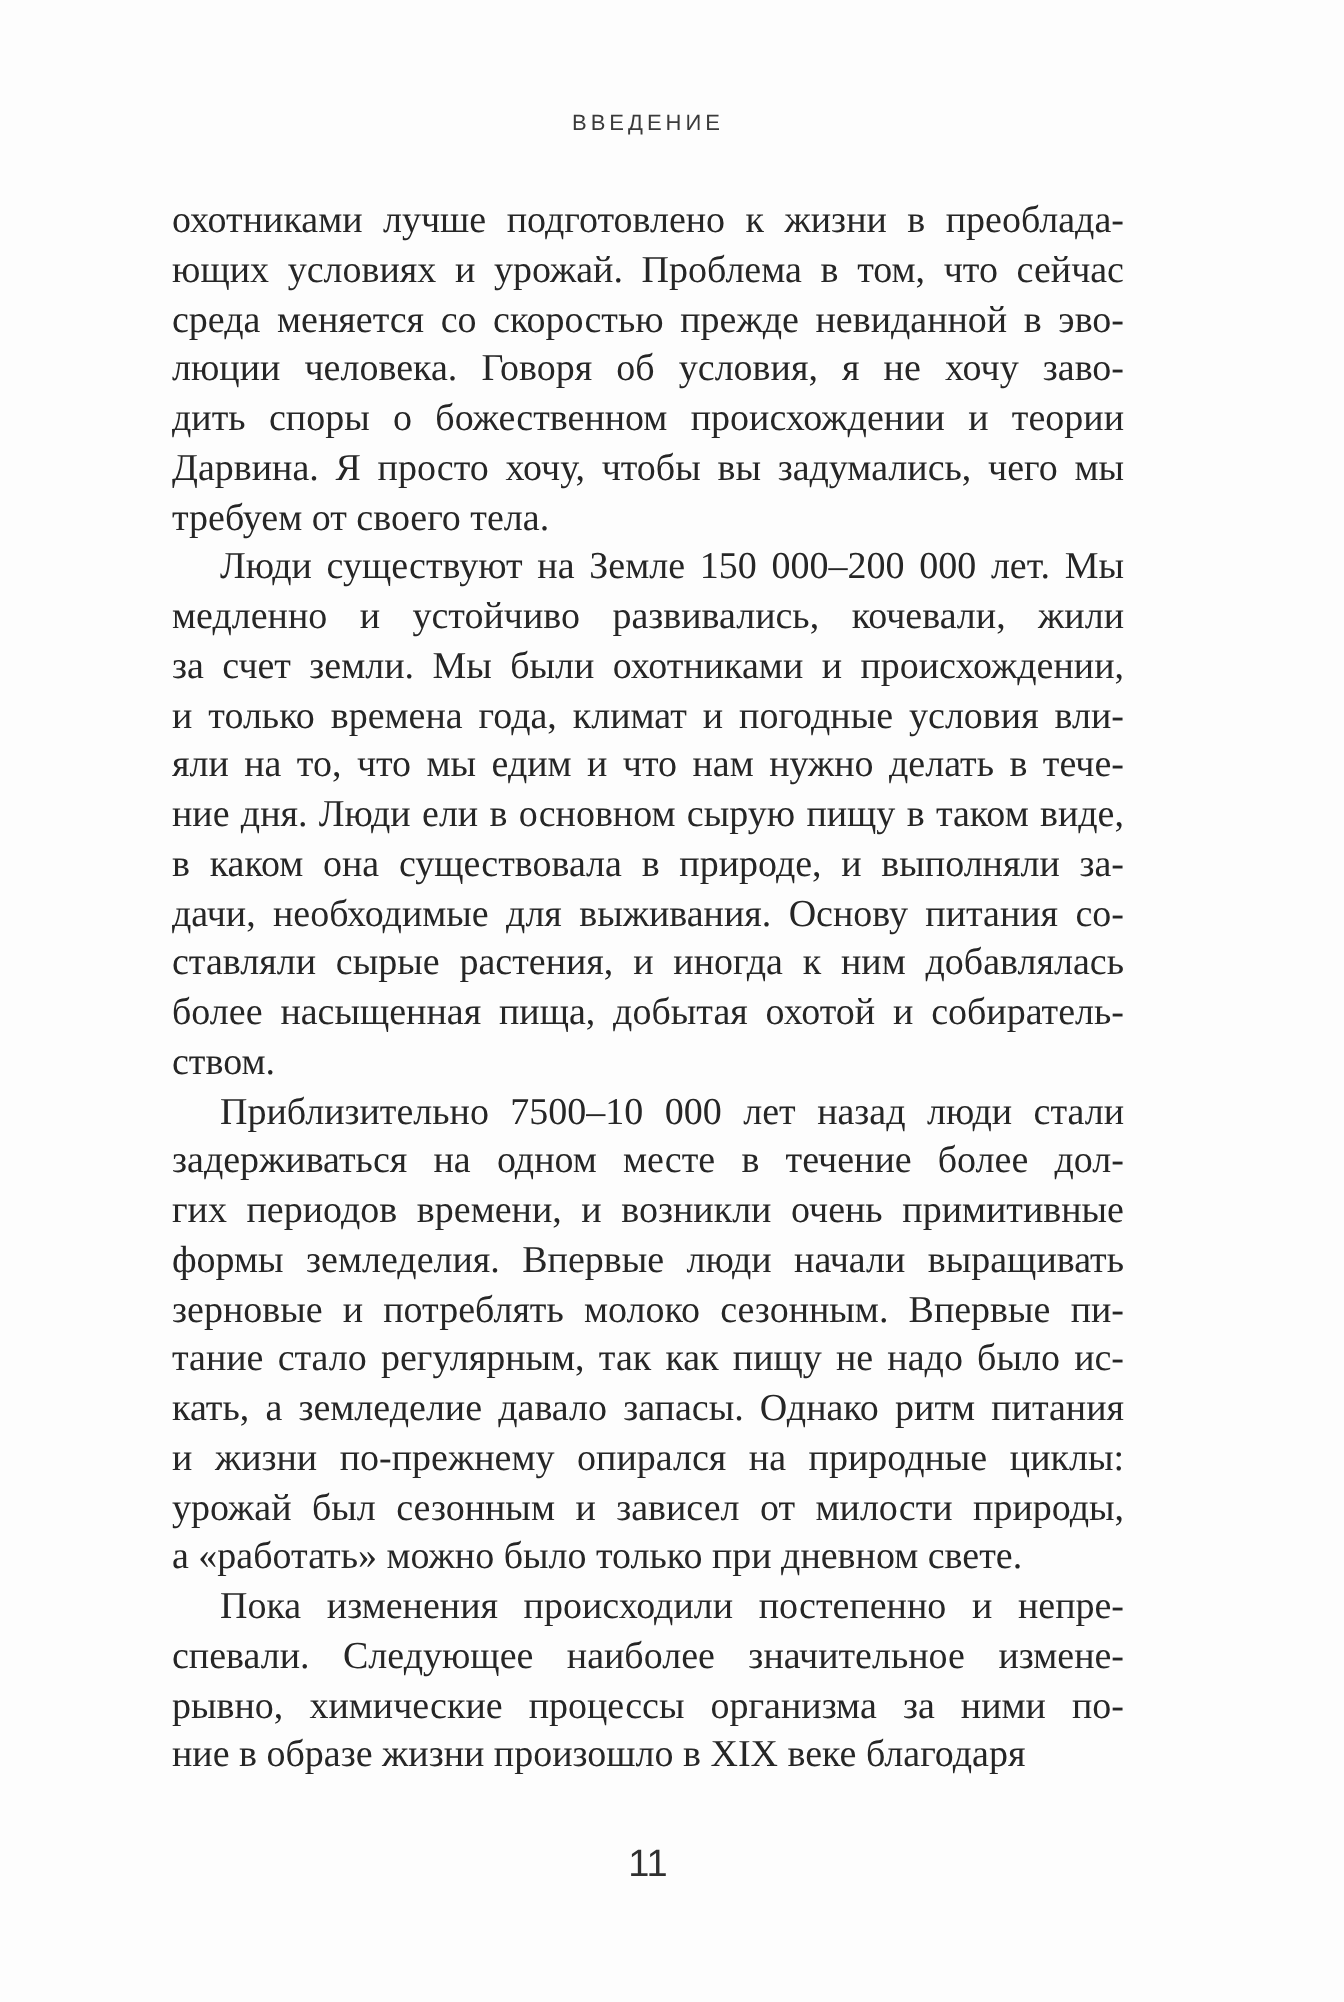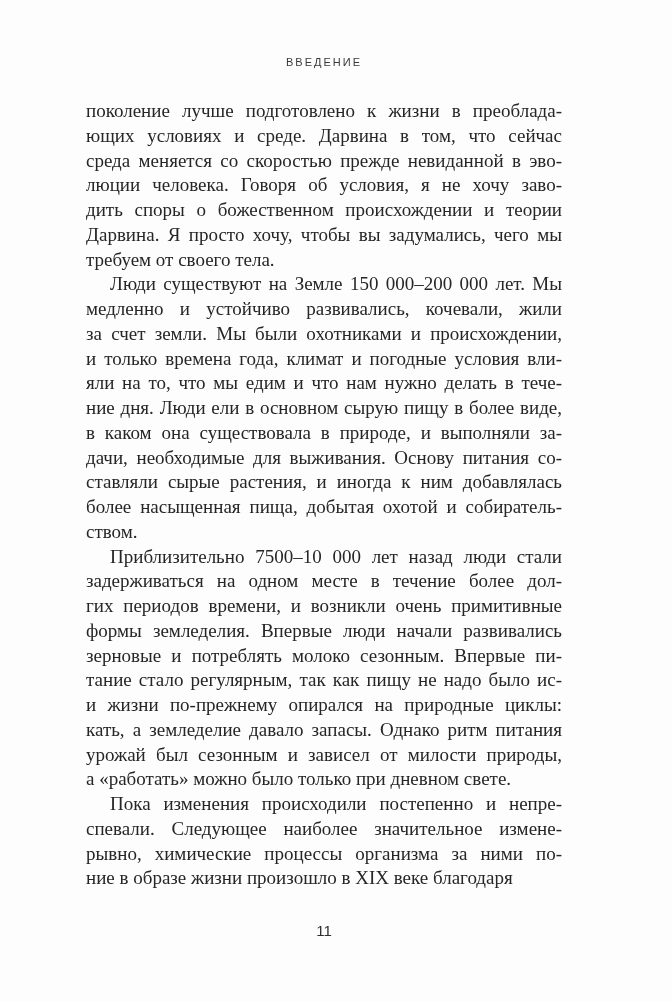--- a/index.html
+++ b/index.html
@@ -46,62 +46,62 @@
   }
   .paragraph.indent .line:first-child {
     text-indent: 24px;
     font-family: Liberation Serif, serif;
   }
   .folio {
     position: absolute;
     top: 922px; left: 86px; width: 476px;
     text-align: center;
     font-family: "Liberation Sans", sans-serif;
-    font-size: 15px;
+    font-size: 19px;
     color: var(--folio_text, #2f2f2f);
   }
 </style>
 </head>
 <body style="--background: #fdfdfd; --body_text: #262626; --header_text: #3a3a3a; --folio_text: #2f2f2f;">
 
 <div class="page">
   <div class="running-head">ВВЕДЕНИЕ</div>
 
   <div class="text-block">
       <div class="paragraph">
-        <div class="line">поколение лучше подготовлено к жизни в преоблада-</div>
-        <div class="line">ющих условиях и среде. Дарвина в том, что сейчас</div>
+        <div class="line">охотниками лучше подготовлено к жизни в преоблада-</div>
+        <div class="line">ющих условиях и урожай. Проблема в том, что сейчас</div>
         <div class="line">среда меняется со скоростью прежде невиданной в эво-</div>
         <div class="line">люции человека. Говоря об условия, я не хочу заво-</div>
         <div class="line">дить споры о божественном происхождении и теории</div>
         <div class="line">Дарвина. Я просто хочу, чтобы вы задумались, чего мы</div>
         <div class="line last">требуем от своего тела.</div>
       </div>
       <div class="paragraph indent">
         <div class="line">Люди существуют на Земле 150&nbsp;000–200&nbsp;000 лет. Мы</div>
         <div class="line">медленно и устойчиво развивались, кочевали, жили</div>
         <div class="line">за счет земли. Мы были охотниками и происхождении,</div>
         <div class="line">и только времена года, климат и погодные условия вли-</div>
         <div class="line">яли на то, что мы едим и что нам нужно делать в тече-</div>
-        <div class="line">ние дня. Люди ели в основном сырую пищу в более виде,</div>
+        <div class="line">ние дня. Люди ели в основном сырую пищу в таком виде,</div>
         <div class="line">в каком она существовала в природе, и выполняли за-</div>
         <div class="line">дачи, необходимые для выживания. Основу питания со-</div>
         <div class="line">ставляли сырые растения, и иногда к ним добавлялась</div>
         <div class="line">более насыщенная пища, добытая охотой и собиратель-</div>
         <div class="line last">ством.</div>
       </div>
       <div class="paragraph indent">
         <div class="line">Приблизительно 7500–10&nbsp;000 лет назад люди стали</div>
         <div class="line">задерживаться на одном месте в течение более дол-</div>
         <div class="line">гих периодов времени, и возникли очень примитивные</div>
-        <div class="line">формы земледелия. Впервые люди начали развивались</div>
+        <div class="line">формы земледелия. Впервые люди начали выращивать</div>
         <div class="line">зерновые и потреблять молоко сезонным. Впервые пи-</div>
         <div class="line">тание стало регулярным, так как пищу не надо было ис-</div>
+        <div class="line">кать, а земледелие давало запасы. Однако ритм питания</div>
         <div class="line">и жизни по-прежнему опирался на природные циклы:</div>
-        <div class="line">кать, а земледелие давало запасы. Однако ритм питания</div>
         <div class="line">урожай был сезонным и зависел от милости природы,</div>
         <div class="line last">а «работать» можно было только при дневном свете.</div>
       </div>
       <div class="paragraph indent">
         <div class="line">Пока изменения происходили постепенно и непре-</div>
         <div class="line">спевали. Следующее наиболее значительное измене-</div>
         <div class="line">рывно, химические процессы организма за ними по-</div>
         <div class="line last">ние в образе жизни произошло в XIX веке благодаря</div>
       </div>
     </div>

